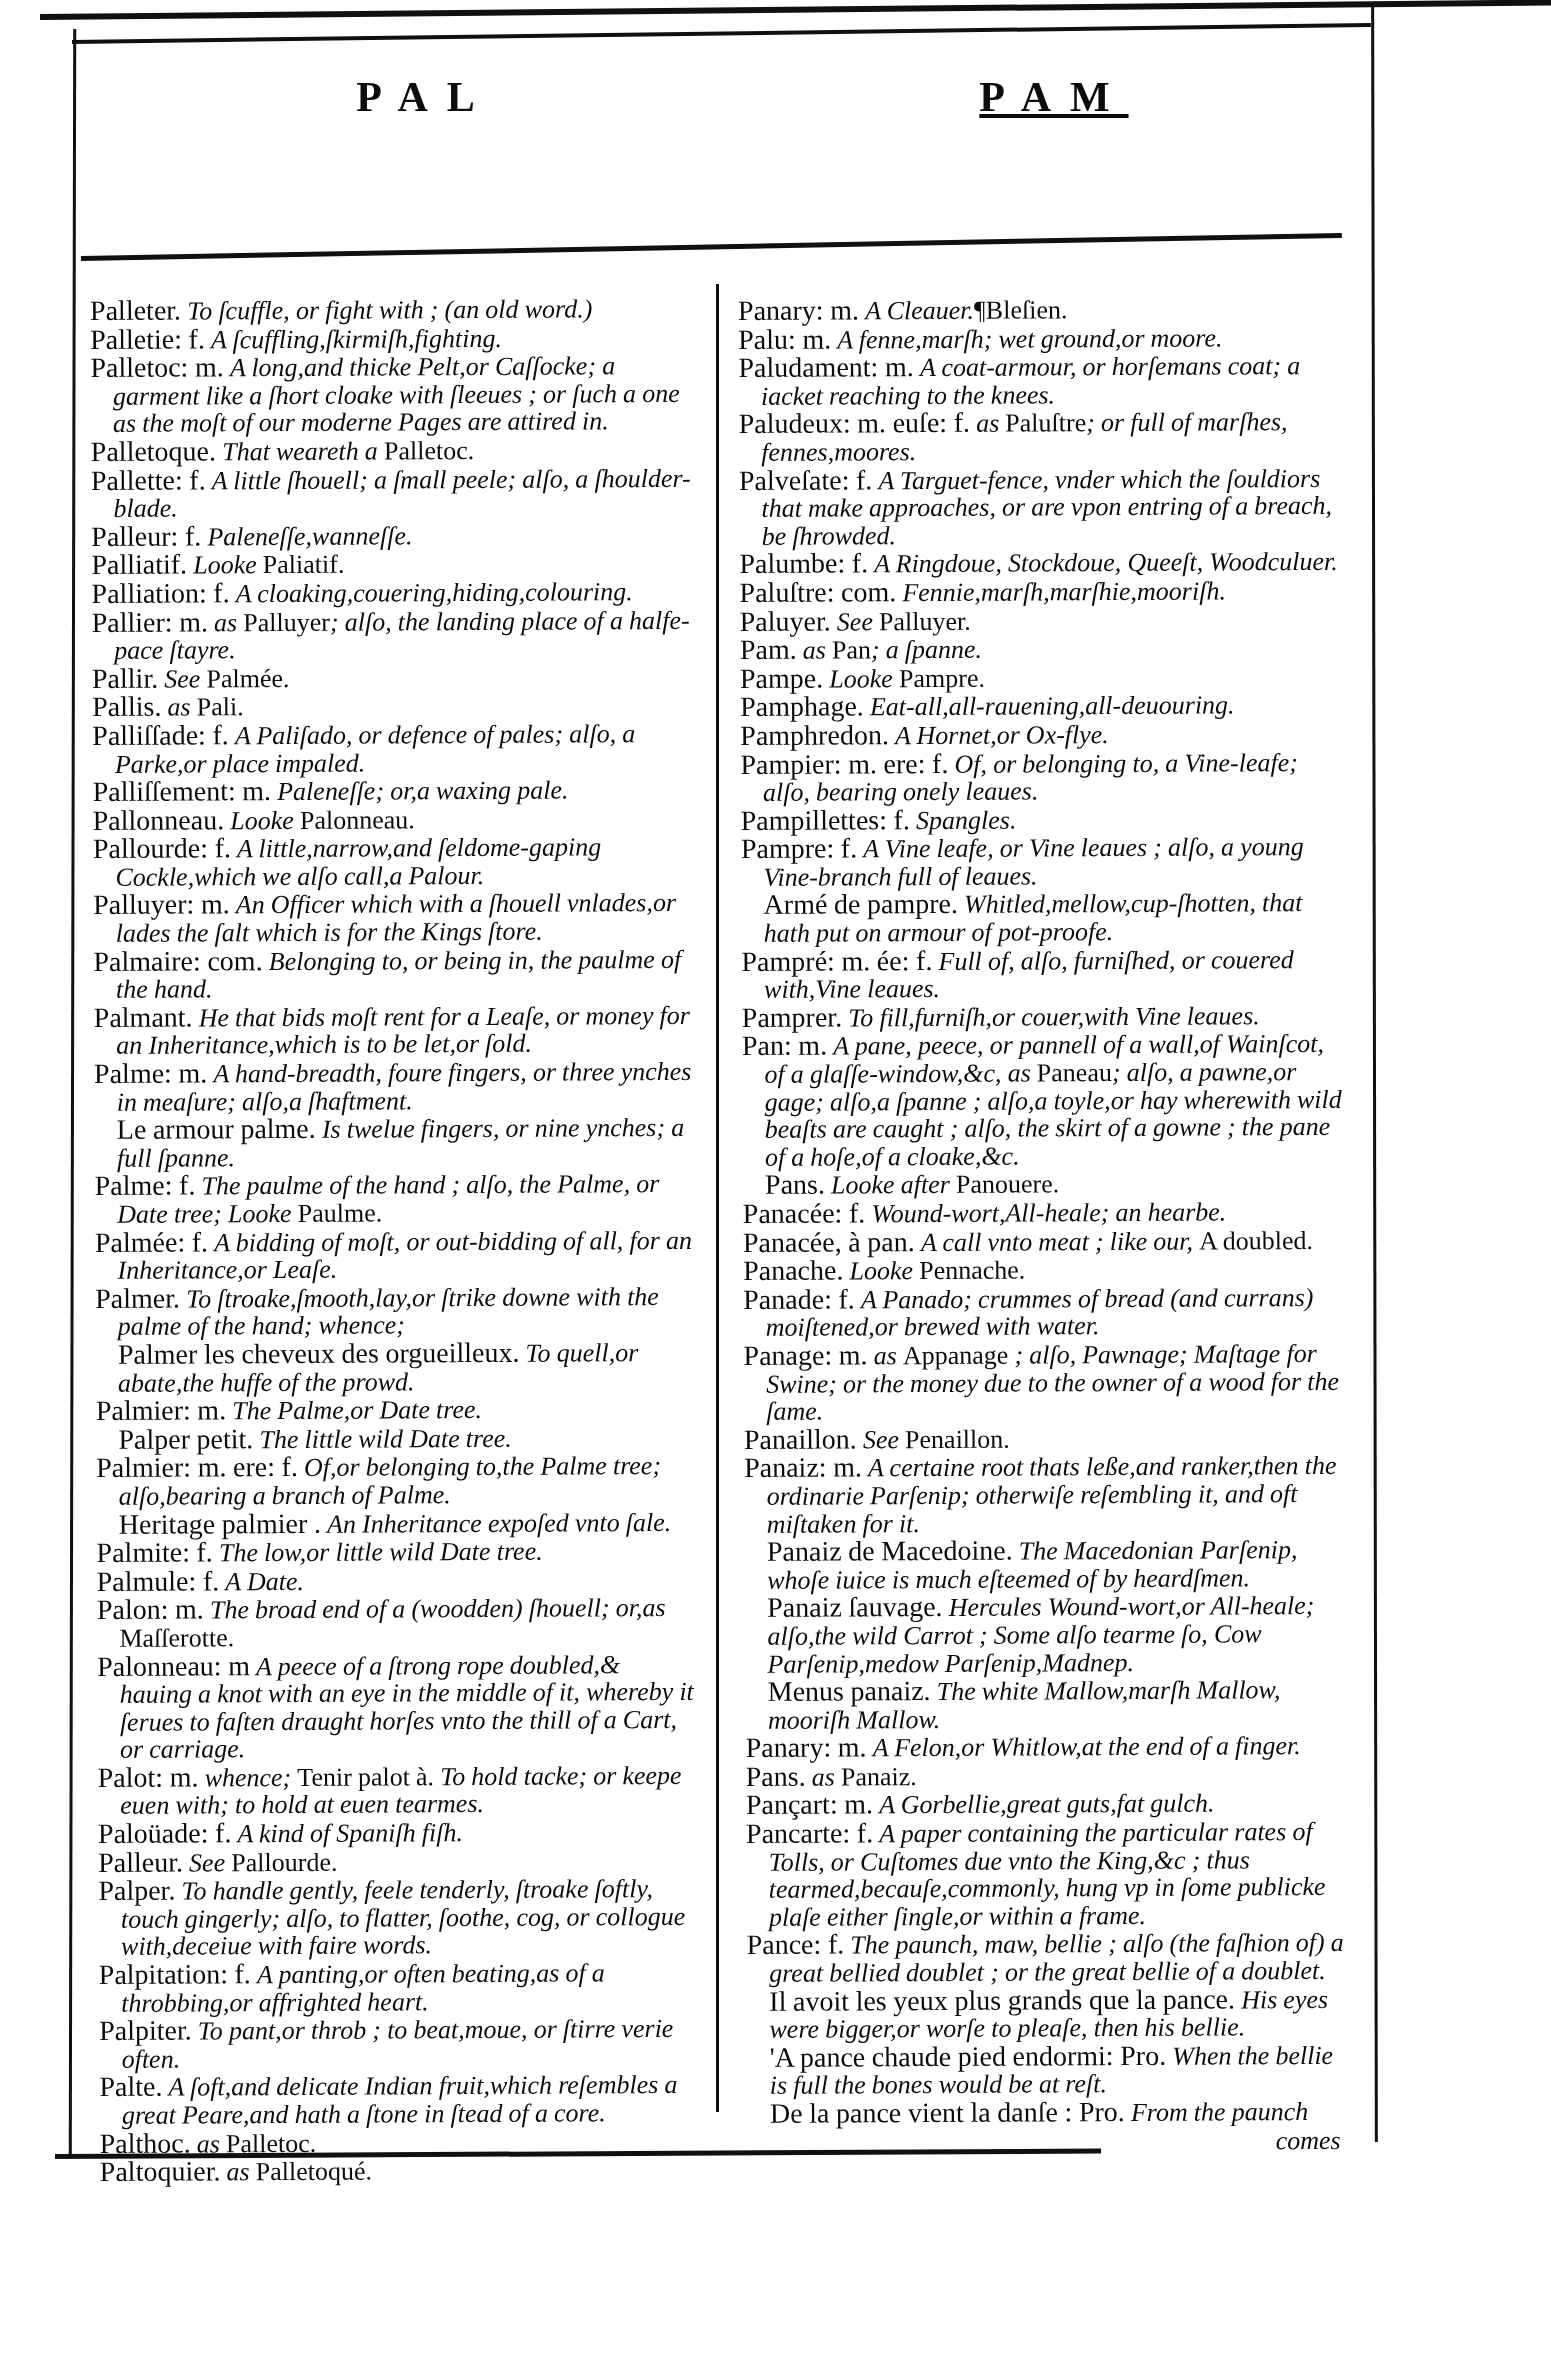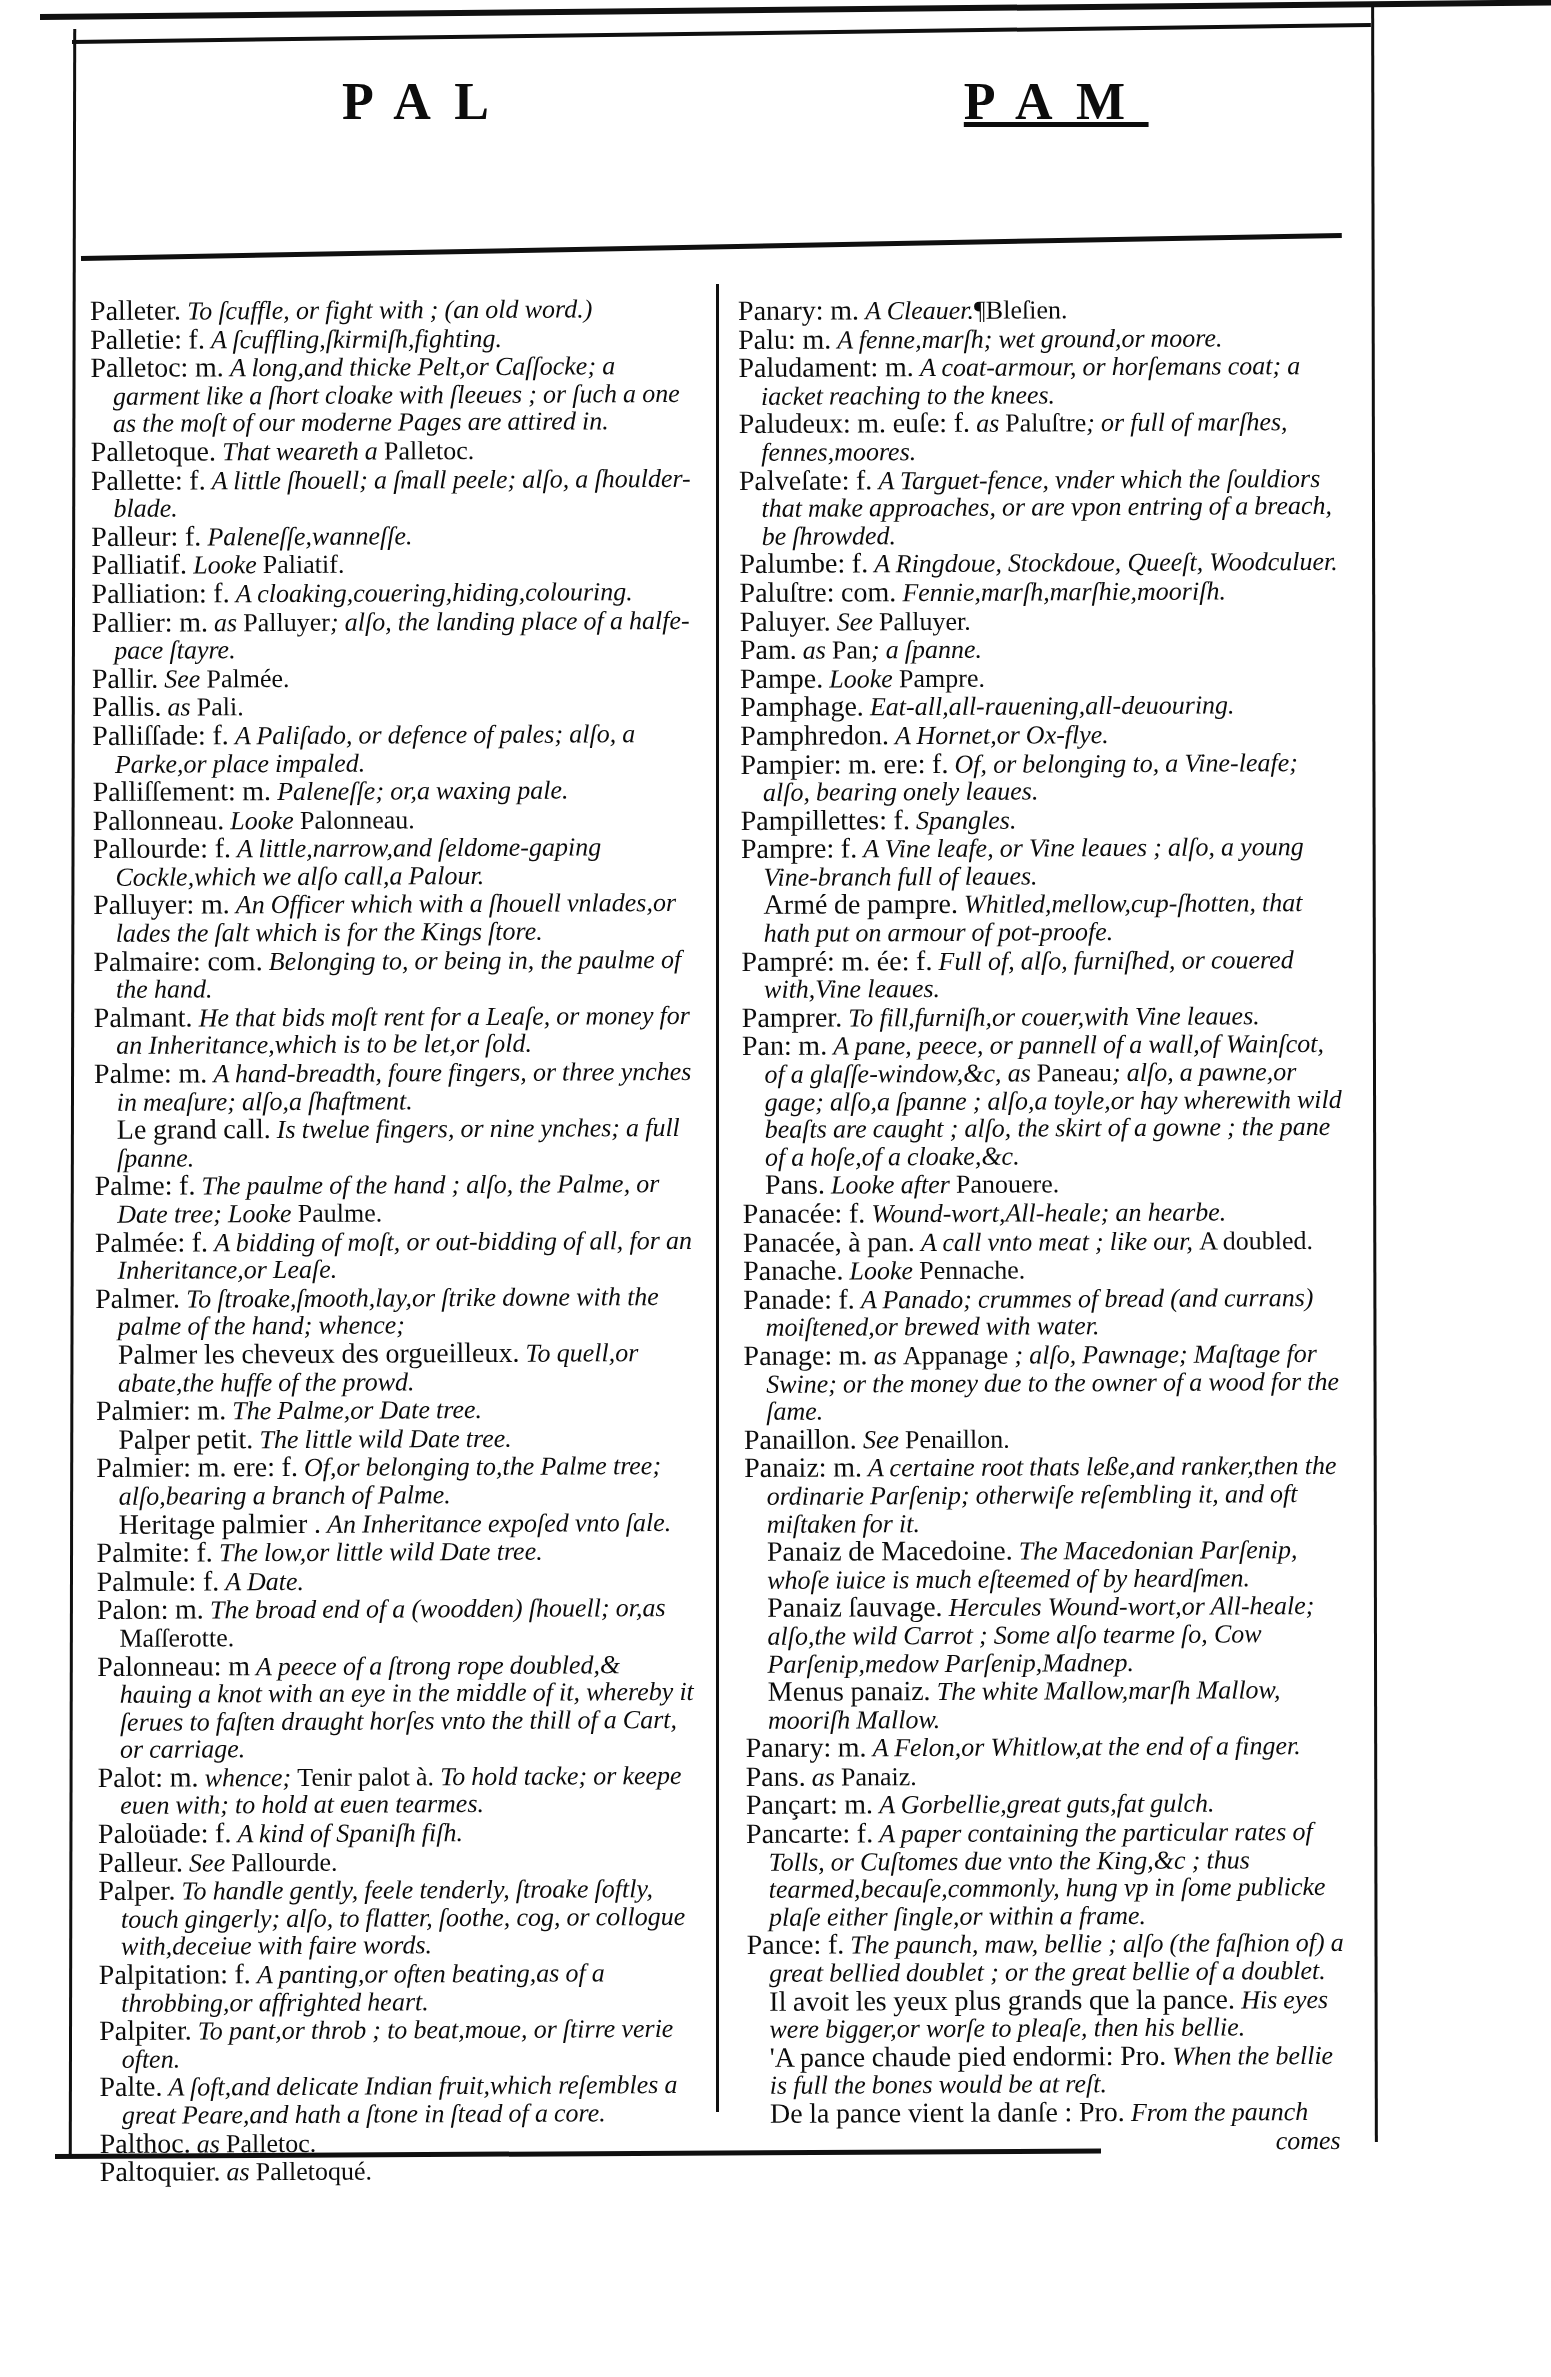--- a/index.html
+++ b/index.html
@@ -14,21 +14,21 @@
   
   .rule.vleft{left:71px;top:29px;width:3.4px;height:2129px;transform:rotate(0.12deg);}
   .rule.vright{left:1373px;top:6.9px;width:3.4px;height:2135px;transform:rotate(-0.1deg);}
   .rule.vdivider{left:716px;top:284px;width:3.4px;height:1828px;}
   
   .rule.headrule{left:81px;top:256px;width:1261px;height:5.2px;transform:rotate(-1.05deg);transform-origin:left center;}
   .rule.bottom{left:55px;top:2154px;width:1046px;height:5.2px;transform:rotate(-0.3deg);transform-origin:left center;}
 
   .col-header{
     position:absolute;top:76px;width:345px;text-align:center;
-    font-size:52px;font-weight:bold;letter-spacing:0.45em;line-height:1;
+    font-size:42px;font-weight:bold;letter-spacing:0.45em;line-height:1;
     text-indent:0.45em; 
   }
   .col-header.pal{left:243px;}
   .col-header.pam{left:872px;text-decoration:underline;}
 
   .column{position:absolute;top:297px;transform:rotate(-0.3deg);transform-origin:top left;}
   .column.left{left:90px;width:601px;}
   .column.right{left:738px;width:605px;}
 
   .entry{
@@ -75,21 +75,21 @@
         <div class="entry"><span class="head">Pallir.</span> <span class="def">See <span class="rm">Palmée.</span></span></div>
         <div class="entry"><span class="head">Pallis.</span> <span class="def">as <span class="rm">Pali.</span></span></div>
         <div class="entry"><span class="head">Palliſſade: f.</span> <span class="def">A Paliſado, or defence of pales; alſo, a Parke,or place impaled.</span></div>
         <div class="entry"><span class="head">Palliſſement: m.</span> <span class="def">Paleneſſe; or,a waxing pale.</span></div>
         <div class="entry"><span class="head">Pallonneau.</span> <span class="def">Looke <span class="rm">Palonneau.</span></span></div>
         <div class="entry"><span class="head">Pallourde: f.</span> <span class="def">A little,narrow,and ſeldome-gaping Cockle,which we alſo call,a Palour.</span></div>
         <div class="entry"><span class="head">Palluyer: m.</span> <span class="def">An Officer which with a ſhouell vnlades,or lades the ſalt which is for the Kings ſtore.</span></div>
         <div class="entry"><span class="head">Palmaire: com.</span> <span class="def">Belonging to, or being in, the paulme of the hand.</span></div>
         <div class="entry"><span class="head">Palmant.</span> <span class="def">He that bids moſt rent for a Leaſe, or money for an Inheritance,which is to be let,or ſold.</span></div>
         <div class="entry"><span class="head">Palme: m.</span> <span class="def">A hand-breadth, foure fingers, or three ynches in meaſure; alſo,a ſhaftment.</span></div>
-        <div class="entry sub"><span class="head">Le grand call.</span> <span class="def">Is twelue fingers, or nine ynches; a full ſpanne.</span></div>
+        <div class="entry sub"><span class="head">Le armour palme.</span> <span class="def">Is twelue fingers, or nine ynches; a full ſpanne.</span></div>
         <div class="entry"><span class="head">Palme: f.</span> <span class="def">The paulme of the hand ; alſo, the Palme, or Date tree; Looke <span class="rm">Paulme.</span></span></div>
         <div class="entry"><span class="head">Palmée: f.</span> <span class="def">A bidding of moſt, or out-bidding of all, for an Inheritance,or Leaſe.</span></div>
         <div class="entry"><span class="head">Palmer.</span> <span class="def">To ſtroake,ſmooth,lay,or ſtrike downe with the palme of the hand; whence;</span></div>
         <div class="entry sub"><span class="head">Palmer les cheveux des orgueilleux.</span> <span class="def">To quell,or abate,the huffe of the prowd.</span></div>
         <div class="entry"><span class="head">Palmier: m.</span> <span class="def">The Palme,or Date tree.</span></div>
         <div class="entry sub"><span class="head">Palper petit.</span> <span class="def">The little wild Date tree.</span></div>
         <div class="entry"><span class="head">Palmier: m. ere: f.</span> <span class="def">Of,or belonging to,the Palme tree; alſo,bearing a branch of Palme.</span></div>
         <div class="entry sub"><span class="head">Heritage palmier .</span> <span class="def">An Inheritance expoſed vnto ſale.</span></div>
         <div class="entry"><span class="head">Palmite: f.</span> <span class="def">The low,or little wild Date tree.</span></div>
         <div class="entry"><span class="head">Palmule: f.</span> <span class="def">A Date.</span></div>

